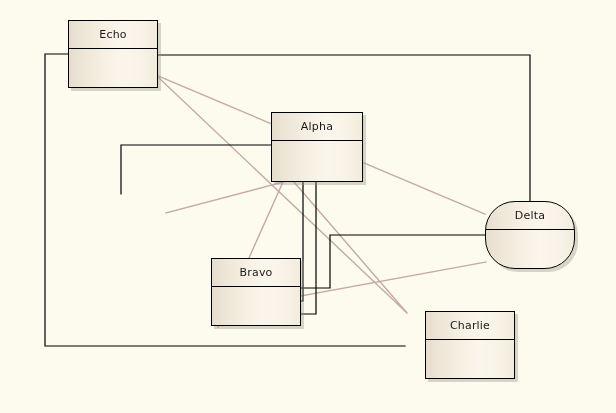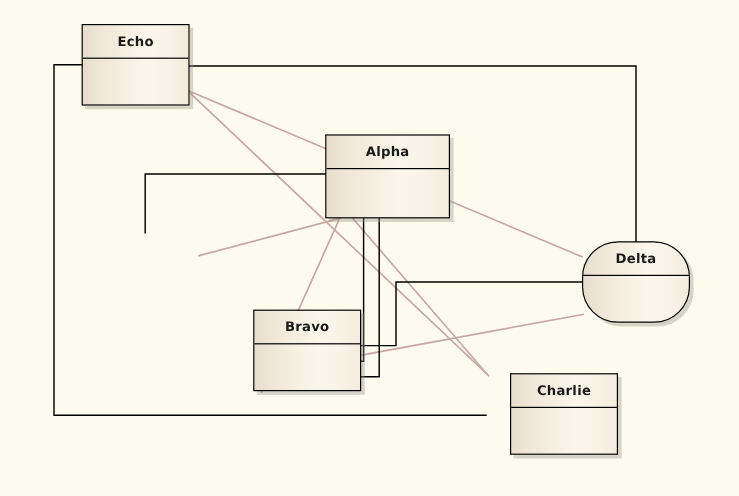--- a/index.html
+++ b/index.html
@@ -42,21 +42,21 @@
   .node-header {
     box-sizing: border-box;
     height: 28px;
     border-bottom: 1px solid #000000;
     display: flex;
     align-items: center;
     justify-content: center;
   }
   .node-title {
     font-size: 11px;
-    font-weight: bold;
+    font-weight: normal;
     color: #1a1a1a;
     letter-spacing: 0.2px;
     line-height: 1;
     white-space: nowrap;
   }
   .node-body {
     box-sizing: border-box;
     width: 100%;
   }
 </style>
@@ -98,21 +98,21 @@
     </g>
   </svg>
 
   <div class="node" style="left:68px; top:20px; width:90px; height:68px;">
     <div class="node-header">
       <span class="node-title">Echo</span>
     </div>
     <div class="node-body"></div>
   </div>
 
-  <div class="node" style="left:271px; top:112px; width:104px; height:70px;">
+  <div class="node" style="left:271px; top:112px; width:92px; height:70px;">
     <div class="node-header">
       <span class="node-title">Alpha</span>
     </div>
     <div class="node-body"></div>
   </div>
 
 
   <div class="node" style="left:211px; top:258px; width:90px; height:68px;">
     <div class="node-header">
       <span class="node-title">Bravo</span>

